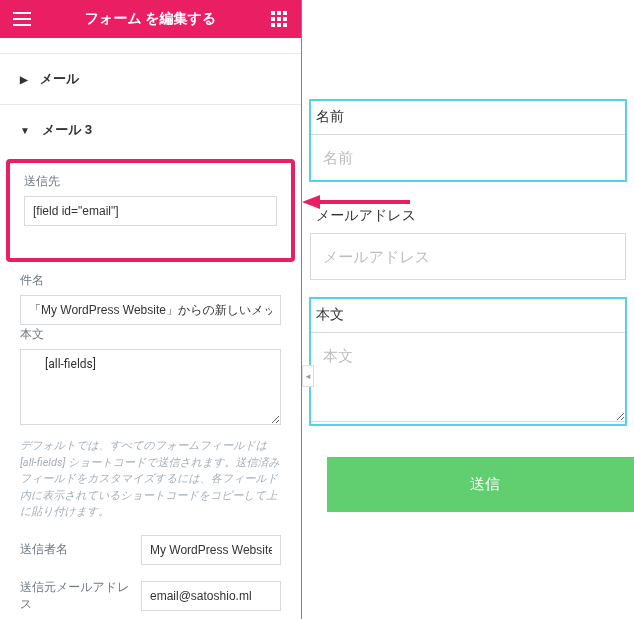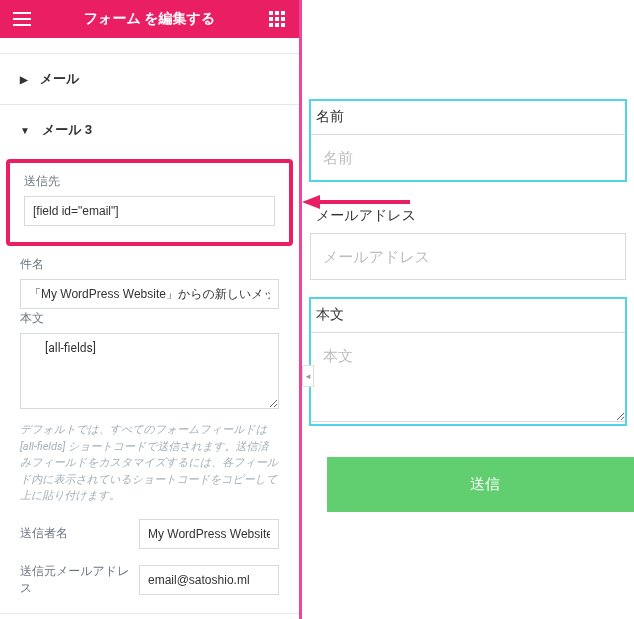--- a/index.html
+++ b/index.html
@@ -1,39 +1,39 @@
 <!DOCTYPE html>
 <html><head>
   <meta charset="utf-8">
   <style>
     * { box-sizing: border-box; margin: 0; padding: 0; }
     body { font-family: -apple-system, BlinkMacSystemFont, "Segoe UI", Roboto, sans-serif; font-size: 13px; color: #333; background: #fff; width: 634px; height: 619px; overflow: hidden; position: relative; }
     
-    .sidebar { width: 302px; height: 619px; border-right: 3px solid #ec4899; background: #fff; position: relative; }
+    .sidebar { width: 302px; height: 619px; border-right: 1px solid #ec4899; background: #fff; position: relative; }
     
     .topbar { background: #e91e63; color: #fff; height: 38px; display: flex; align-items: center; justify-content: space-between; padding: 0 10px; }
     .topbar .menu-btn, .topbar .grid-btn { width: 24px; height: 24px; display: flex; align-items: center; justify-content: center; cursor: pointer; }
     .topbar .title { font-size: 14px; font-weight: 700; }
     
     .section { border-bottom: 1px solid #e6e9ec; }
     .section-header { padding: 16px 20px; font-size: 13px; font-weight: 700; display: flex; align-items: center; cursor: pointer; }
     .section-header .chev { margin-right: 12px; font-size: 10px; }
     
     .section-body { padding: 0 20px 16px 20px; }
     .field-row { margin-top: 1px; }
     .field-label { font-size: 12px; color: #6d7882; margin-bottom: 6px; display: block; }
     .text-input { width: 100%; border: 1px solid #d5dadf; padding: 7px 8px; font-size: 12px; color: #333; background: #fff; }
     .textarea { width: 100%; border: 1px solid #d5dadf; padding: 7px 24px; font-size: 12px; color: #333; min-height: 76px; resize: vertical; font-family: inherit; }
     .help-text { font-size: 11px; font-style: italic; color: #a4afb7; line-height: 1.5; margin-top: 10px; }
     
     .inline-row { display: flex; align-items: center; justify-content: space-between; margin-top: 14px; }
     .inline-row .field-label { margin-bottom: 0; flex: 1; }
     .inline-row .text-input { width: 140px; }
     
-    .highlight-box { border: 4px solid #e91e63; border-radius: 4px; padding: 10px 14px 16px 14px; margin: 4px 6px 10px 6px; }
+    .highlight-box { border: 4px solid #e91e63; border-radius: 4px; padding: 10px 14px 32px 14px; margin: 4px 6px 10px 6px; }
     .highlight-box .field-label { margin-top: 0; }
     
     .main-panel { position: absolute; left: 302px; top: 0; width: 332px; height: 619px; padding: 0; }
     .form-preview { padding: 0 8px 4px 8px; }
     .form-field-block { margin-bottom: 18px; position: relative; }
     .form-field-block.active { outline: 2px solid #4fd4e8; outline-offset: -1px; }
     .preview-label { font-size: 14px; color: #333; padding: 8px 6px 8px 6px; display: block; margin-top: 100px; }
     .preview-label.other { margin-top: 0; }
     .preview-input { width: 100%; border: 1px solid #d5dadf; padding: 14px 12px; font-size: 15px; color: #333; }
     .preview-input::placeholder { color: #bdbdbd; }

